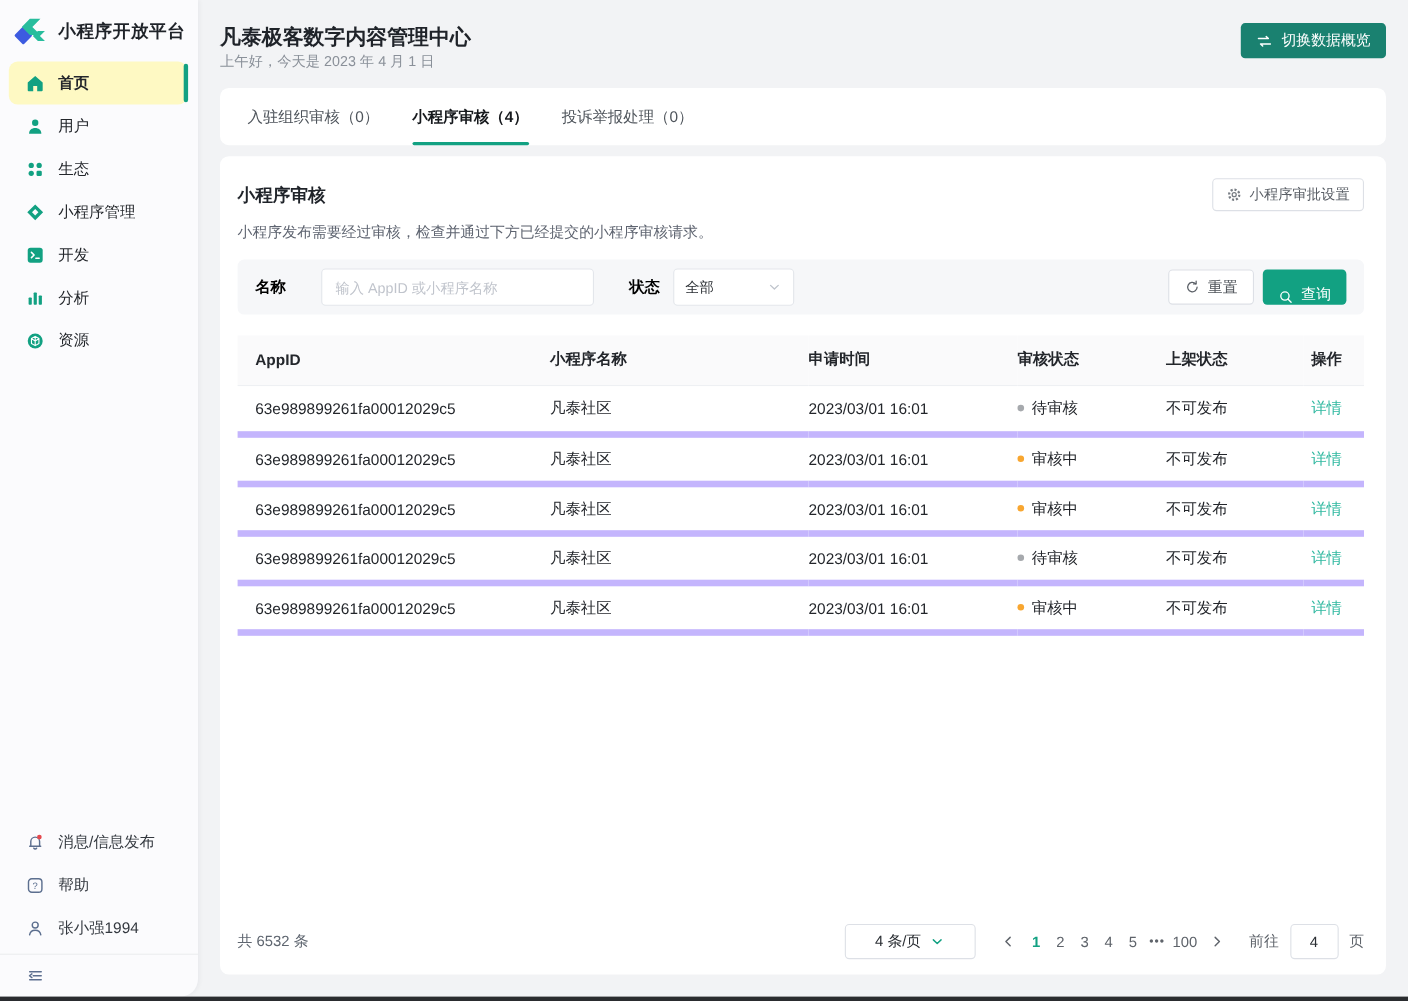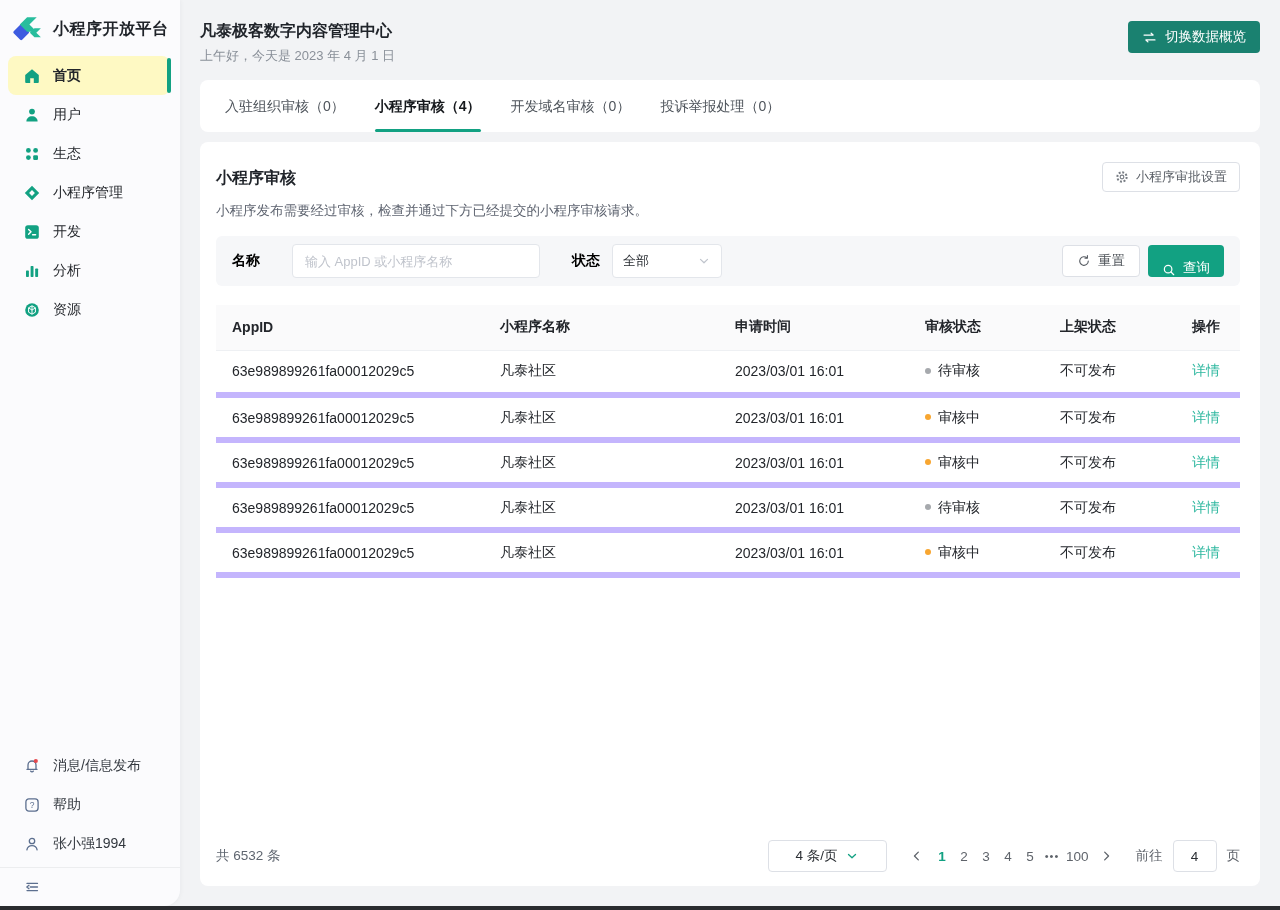--- a/index.html
+++ b/index.html
@@ -31,21 +31,21 @@
   .nav-item.active::after {
     content:""; position:absolute; right:-0.5px; top:2px; bottom:2px; width:4px;
     border-radius:3px; background:#12A182;
   }
   .nav-bottom { position:absolute; bottom:0; left:0; right:0; }
   .nav-bottom .nav-item { color:#33383F; }
   .side-divider { border-top:1px solid #ECEDEF; margin-top:4px; }
   .fold-row { height:38px; display:flex; align-items:center; padding-left:24px; cursor:pointer; }
 
   
-  .hdr-title { position:absolute; left:200px; top:21px; font-size:16px; font-weight:700; color:#1F2329; }
+  .hdr-title { position:absolute; left:200px; top:21px; font-size:19px; font-weight:700; color:#1F2329; }
   .hdr-sub   { position:absolute; left:200px; top:47px; font-size:13px; color:#8A9099; }
   .switch-btn {
     position:absolute; right:20px; top:21px; height:32px;
     background:#1A8170; color:#fff; border:none; border-radius:4px;
     display:flex; align-items:center; gap:8px; padding:15px 14px;
     font-size:13.5px; font-family:inherit; cursor:pointer;margin-left:36px;
   }
 
   
   .tabs-card {
@@ -260,21 +260,20 @@
     <svg viewBox="0 0 16 16" width="15" height="15">
         <path d="M2.2 5.4h9.6l-2.1-2.1M13.8 10.6H4.2l2.1 2.1" stroke="#fff" stroke-width="1.4" fill="none" stroke-linecap="round" stroke-linejoin="round"></path>
       </svg>
   </span>
   <span>切换数据概览</span>
 </button>
 
 <div class="tabs-card">
   <div class="tab">入驻组织审核（0）</div>
   <div class="tab active">小程序审核（4）</div>
-  <div class="tab">开发域名审核（0）</div>
   <div class="tab">投诉举报处理（0）</div>
 </div>
 
 <section class="card">
   <div class="card-title">小程序审核</div>
   <button class="settings-btn">
     <span>
       <svg viewBox="0 0 16 16" width="14" height="14">
           <circle cx="8" cy="8" r="2.1" fill="none" stroke="#777C83" stroke-width="1.3"></circle>
           <circle cx="8" cy="8" r="5.3" fill="none" stroke="#777C83" stroke-width="2.3" stroke-dasharray="2.2 1.9"></circle>

